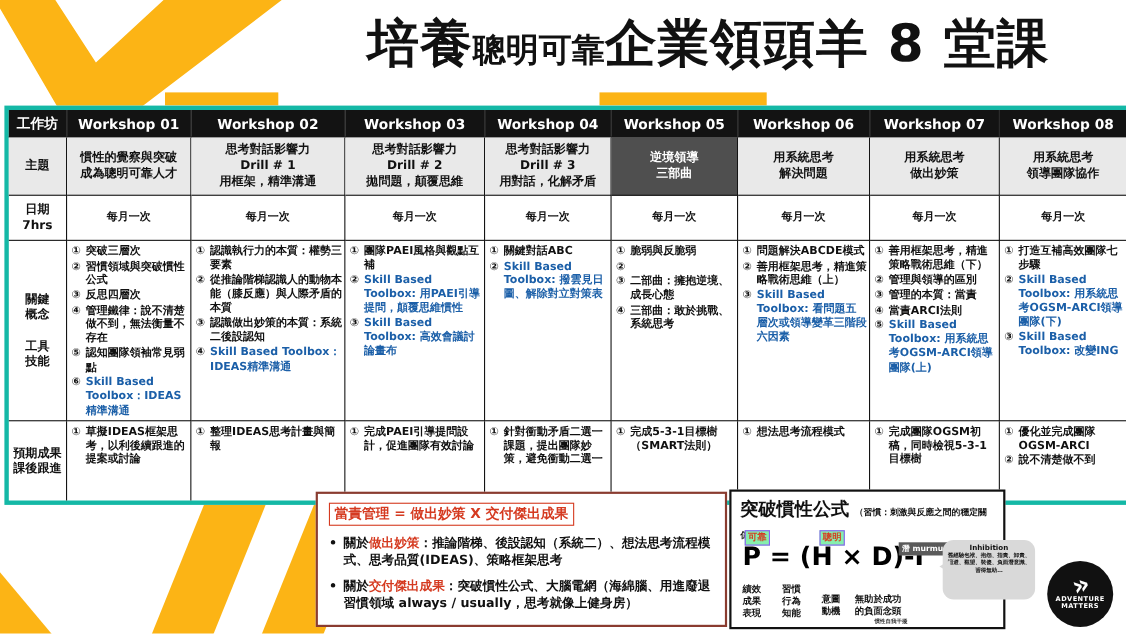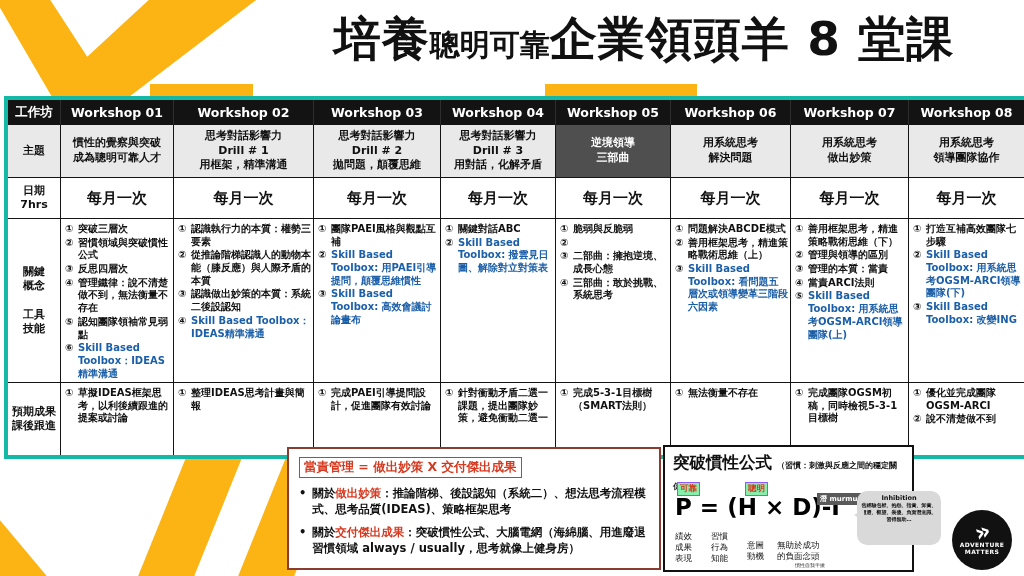--- a/index.html
+++ b/index.html
@@ -29,21 +29,21 @@
   .cell{box-sizing:border-box;border-right:1.5px solid #141414;border-bottom:1.5px solid #141414;overflow:hidden;}
   .col:last-child .cell{border-right:none;}
   .cell:last-child{border-bottom:none;}
   .h-head{height:25px;} .h-theme{height:53px;} .h-date{height:41px;}
   .h-key{height:164px;} .h-out{height:72px;}
   .head{background:#131313;color:#fff;display:flex;align-items:center;justify-content:center;
     font-weight:bold;font-size:12.5px;border-right-color:#2e2e2e;}
   .theme{background:#e9e9e9;display:flex;align-items:center;justify-content:center;text-align:center;
     font-weight:bold;font-size:11px;line-height:1.32;white-space:pre-line;}
   .theme.dark{background:#4f4f4f;color:#fff;}
-  .date{display:flex;align-items:center;justify-content:center;font-weight:bold;font-size:15px;
+  .date{display:flex;align-items:center;justify-content:center;font-weight:bold;font-size:10px;
     text-align:right;white-space:pre-line;line-height:1.25;}
   .key,.out{padding:4px 2px 2px 4px;font-size:10px;font-weight:bold;line-height:1.27;}
   .item{display:flex;margin-bottom:1px;}
   .item .num{width:13px;flex:none;}
   .item .txt{flex:1;}
   .item .txt.blue{color:#1b5fa8;}
   .labelcell{display:flex;align-items:center;justify-content:center;text-align:center;
     font-weight:bold;font-size:11px;white-space:pre-line;line-height:1.3;}
   
   #redbox{position:absolute;left:287px;top:447px;width:374px;height:123px;
@@ -66,21 +66,21 @@
   #fb-formula{position:absolute;left:10px;top:47px;font-size:23px;font-weight:bold;color:#000000;}
   #fb-murmur{position:absolute;left:152px;top:46px;background:#5a5a5a;color:#fff;
     font-size:7px;font-weight:bold;padding:1px 3px;}
   #fb-bubble{position:absolute;left:192px;top:44px;width:84px;height:54px;
     background:#d9d9d9;border-radius:10px;padding:3px 4px;box-sizing:border-box;}
   #fb-bubble:before{content:"";position:absolute;left:-9px;top:18px;border:6px solid transparent;
     border-right:10px solid #d9d9d9;}
   #fb-bubble .bub-title{font-size:6.5px;font-weight:bold;text-align:center;}
   #fb-bubble .bub-text{font-size:5px;line-height:1.4;text-align:center;font-weight:bold;}
   #fb-legend{position:absolute;left:10px;top:84px;display:flex;}
-  .leg-col{font-size:8.5px;font-weight:normal;line-height:1.32;}
+  .leg-col{font-size:8.5px;font-weight:bold;line-height:1.32;}
   #leg-p{width:36px;} #leg-h{width:36px;} #leg-d{width:30px;margin-top:9px;} #leg-i{width:66px;margin-top:9px;}
   .leg-tiny{font-size:5px;color:#333;text-align:center;}
   
   #logo{position:absolute;left:952px;top:510px;width:60px;height:60px;border-radius:50%;
     background:#111;color:#fff;z-index:2;display:flex;flex-direction:column;
     align-items:center;justify-content:center;}
   #logo .chev{font-size:24px;font-weight:bold;line-height:0.7;transform:rotate(-18deg);letter-spacing:-2px;}
   #logo .logo-text{font-size:6px;font-weight:bold;text-align:center;line-height:1.2;letter-spacing:0.4px;}
 </style>
 </head>
@@ -275,21 +275,21 @@
             <span class="txt">善用框架思考，精進策略戰術思維（上）</span>
           </div>
           <div class="item">
             <span class="num">③</span>
             <span class="txt blue">Skill Based Toolbox: 看問題五層次或領導變革三階段六因素</span>
           </div>
         </div>
         <div class="cell h-out out">
           <div class="item">
             <span class="num">①</span>
-            <span class="txt">無法衡量不存在</span>
+            <span class="txt">想法思考流程模式</span>
           </div>
         </div>
       </div>
       <div class="col" style="width: 118px;">
         <div class="cell h-head head">Workshop 07</div>
         <div class="cell h-theme theme">用系統思考
 做出妙策</div>
         <div class="cell h-date date">每月一次</div>
         <div class="cell h-key key">
           <div class="item">

